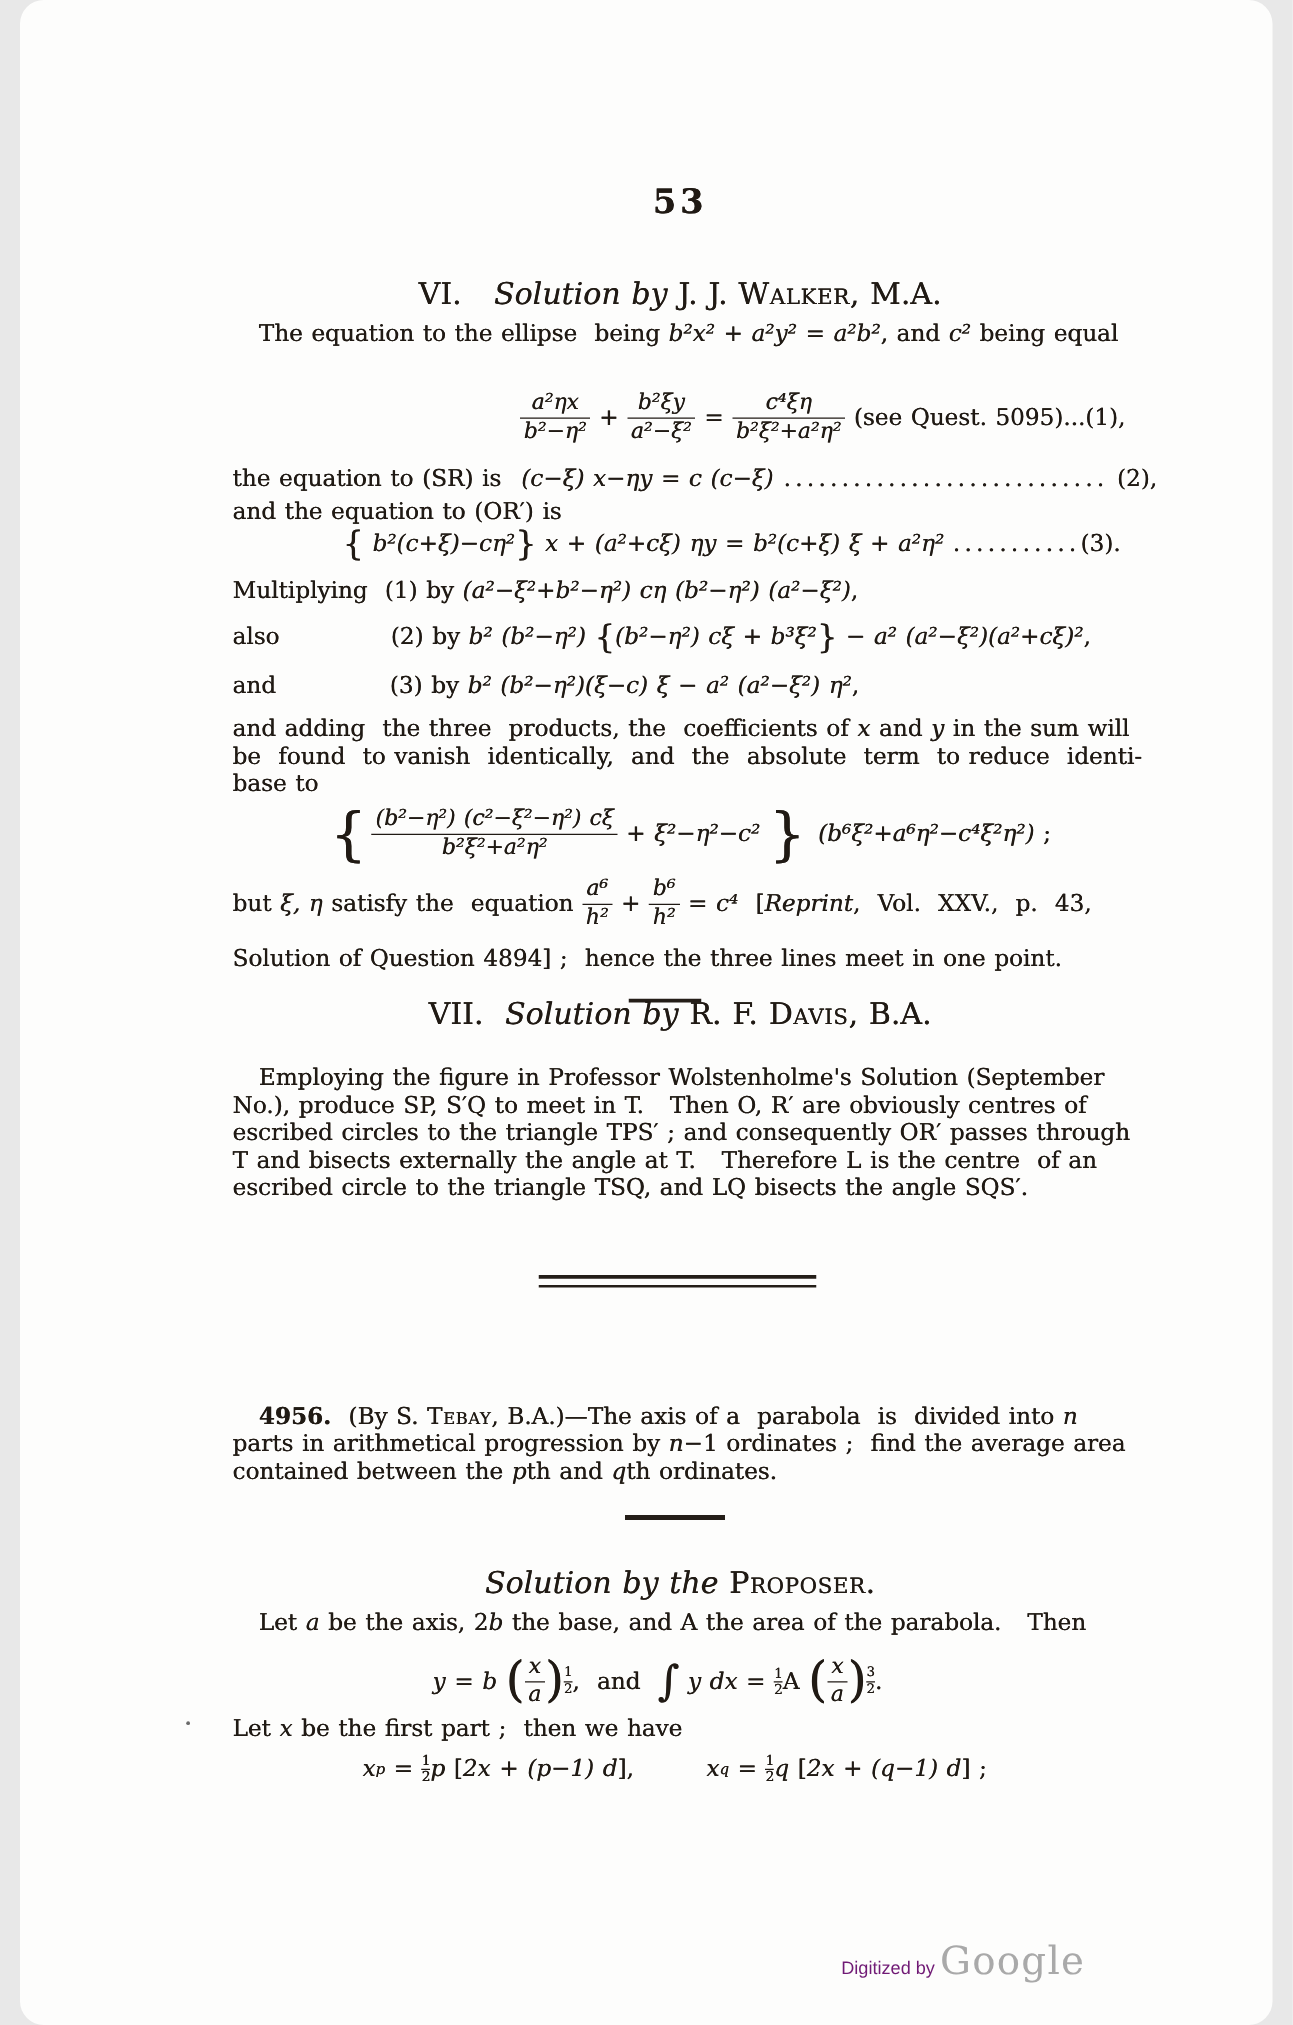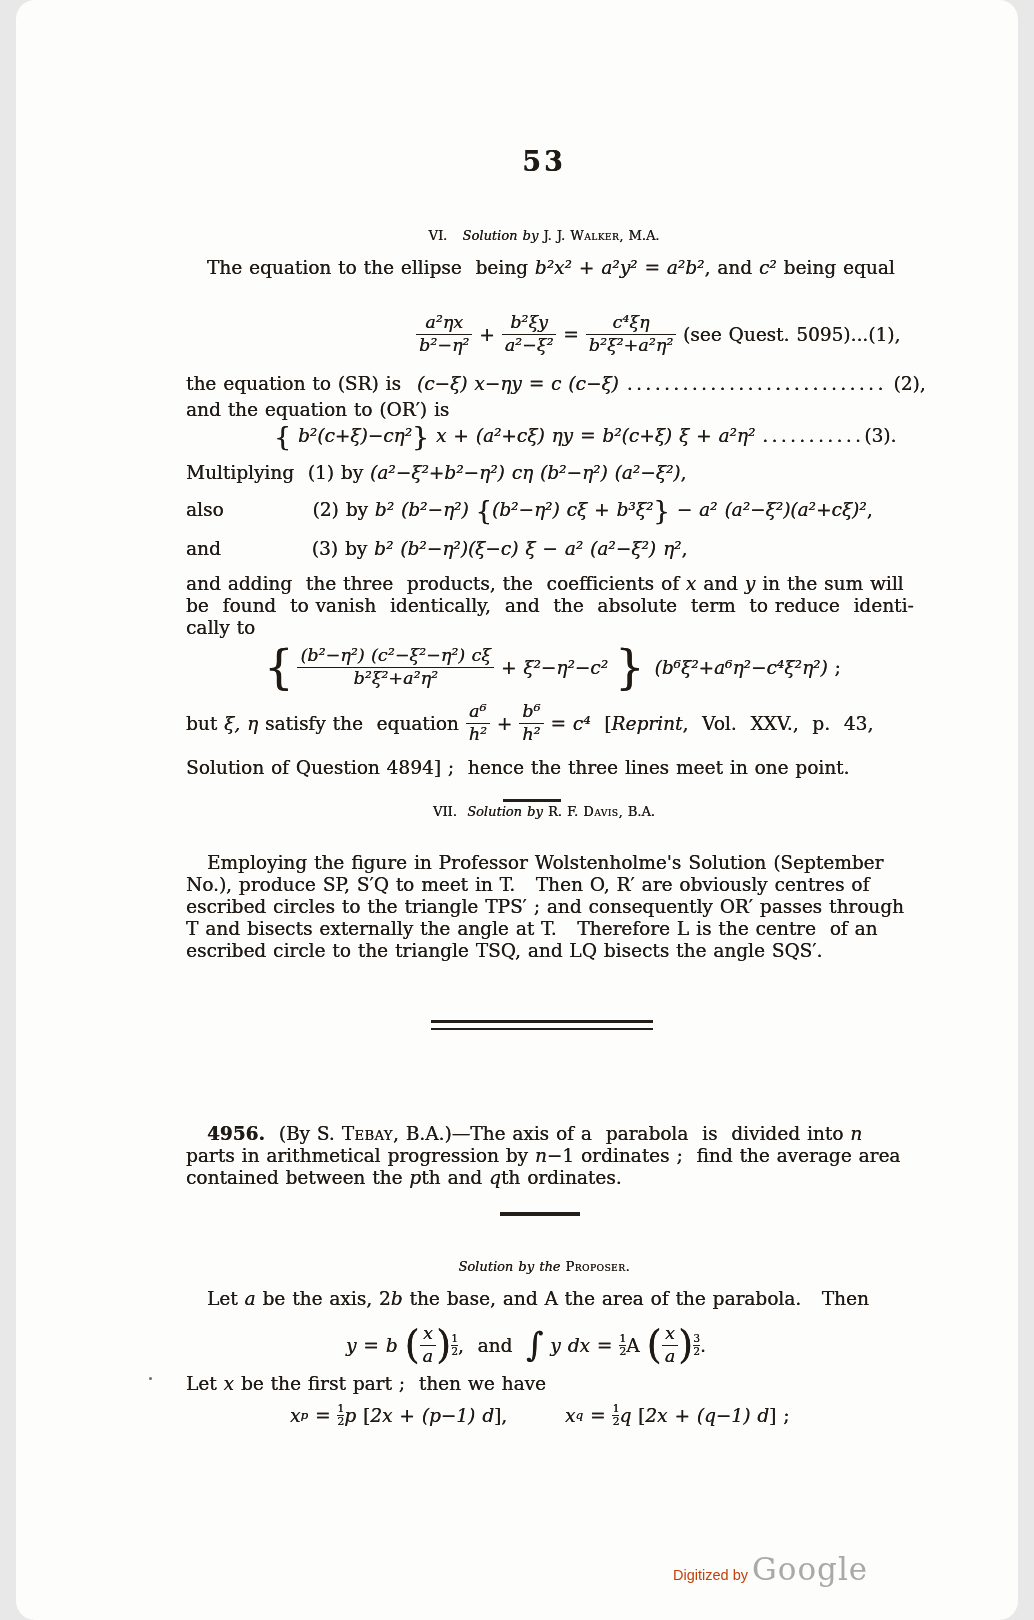--- a/index.html
+++ b/index.html
@@ -10,42 +10,42 @@
     color:#201a14;
     border-radius:19px;
   }
   .line{
     position:absolute;left:170px;width:720px;
     font-size:18.5px;line-height:23px;white-space:pre;word-spacing:1px;
     text-shadow:0.25px 0 0 currentColor;
   }
   .center{left:158px;width:740px;text-align:center;}
   .pgnum{font-size:27px;font-weight:bold;letter-spacing:3px;}
-  .heading{font-size:13px;}
+  .heading{font-size:24px;}
   .eqline{display:flex;align-items:center;}
   .rm{font-style:normal;}
   .it{font-style:italic;}
   .b{font-weight:bold;}
   .sc{font-variant:small-caps;letter-spacing:0.5px;}
   .sp{display:inline-block;}
   .dots{letter-spacing:3.4px;}
   .sub{font-size:64%;font-style:italic;vertical-align:-0.45em;}
   .frac{display:inline-block;text-align:center;vertical-align:middle;font-style:italic;line-height:1.12;font-size:17.5px;}
   .frac .fn{display:block;padding:0 3px 1px;}
   .frac .fd{display:block;border-top:1.5px solid #201a14;padding:1px 3px 0;}
   .sfrac{display:inline-block;text-align:center;vertical-align:-0.1em;font-style:normal;line-height:1.05;font-size:11px;}
   .sfrac .fn{display:block;}
   .sfrac .fd{display:block;border-top:1px solid #201a14;}
   .supfrac{display:inline-block;text-align:center;vertical-align:0.75em;font-style:normal;line-height:1.05;font-size:10.5px;}
   .supfrac .fn{display:block;}
   .supfrac .fd{display:block;border-top:1px solid #201a14;}
   .big{vertical-align:middle;line-height:0;font-style:normal;}
   .rule{position:absolute;background:#241e18;}
   .wm{position:absolute;top:1551px;left:657px;white-space:nowrap;}
-  .wm .pre{font-family:"Liberation Sans","DejaVu Sans",sans-serif;font-size:14.5px;color:#c2410c;}
+  .wm .pre{font-family:"Liberation Sans","DejaVu Sans",sans-serif;font-size:14.5px;color:#701a75;}
   .wm .logo{font-family:"DejaVu Serif",serif;font-size:31px;color:#a9a9a9;letter-spacing:1px;margin-top:28px;}
   .speck{position:absolute;width:3px;height:3px;border-radius:50%;background:#6a6a6a;}
 </style>
 </head>
 <body>
 
 <div class="page">
 
   <div class="line center pgnum" style="top:150px">53</div>
 
@@ -57,21 +57,21 @@
   <div class="line" style="top:372px"><span class="rm">the equation to (SR) is</span><span class="sp" style="width: 16px;"></span><span class="it">(c−ξ) x−ηy = c (c−ξ)</span><span class="sp" style="width: 8px;"></span><span class="dots">............................</span><span class="rm"> (2),</span></div>
   <div class="line" style="top:398px"><span class="rm">and the equation to (OR′) is</span></div>
   <div class="line" style="top:424px;left:258px;width:660px"><span class="big" style="font-size: 1.45em;">{</span><span class="it"> b²(c+ξ)−cη²</span><span class="big" style="font-size: 1.45em;">}</span><span class="it"> x + (a²+cξ) ηy = b²(c+ξ) ξ + a²η² </span><span class="dots">...........</span><span class="rm">(3).</span></div>
 
   <div class="line" style="top:461px"><span class="rm">Multiplying  (1) by </span><span class="it">(a²−ξ²+b²−η²) cη (b²−η²) (a²−ξ²)</span><span class="rm">,</span></div>
   <div class="line" style="top:498px"><span class="rm">also</span><span class="sp" style="width: 89px;"></span><span class="rm">(2) by </span><span class="it">b² (b²−η²) </span><span class="big" style="font-size: 1.4em;">{</span><span class="it">(b²−η²) cξ + b³ξ²</span><span class="big" style="font-size: 1.4em;">}</span><span class="it"> − a² (a²−ξ²)(a²+cξ)²</span><span class="rm">,</span></div>
   <div class="line" style="top:537px"><span class="rm">and</span><span class="sp" style="width: 91px;"></span><span class="rm">(3) by </span><span class="it">b² (b²−η²)(ξ−c) ξ − a² (a²−ξ²) η²</span><span class="rm">,</span></div>
 
   <div class="line" style="top:572px"><span class="rm">and adding  the three  products, the  coefficients of </span><span class="it">x</span><span class="rm"> and </span><span class="it">y</span><span class="rm"> in the sum will</span></div>
   <div class="line" style="top:594px"><span class="rm">be  found  to vanish  identically,  and  the  absolute  term  to reduce  identi-</span></div>
-  <div class="line" style="top:616px"><span class="rm">cally to</span></div>
+  <div class="line" style="top:616px"><span class="rm">base to</span></div>
 
   <div class="line eqline" style="top:638px;left:248px;width:640px;height:58px"><span class="big" style="font-size: 2.5em;">{</span><span class="sp" style="width: 4px;"></span><span class="frac"><span class="fn">(b²−η²) (c²−ξ²−η²) cξ</span><span class="fd">b²ξ²+a²η²</span></span><span class="it"> + ξ²−η²−c² </span><span class="big" style="font-size: 2.5em;">}</span><span class="sp" style="width: 10px;"></span><span class="it">(b⁶ξ²+a⁶η²−c⁴ξ²η²)</span><span class="rm"> ;</span></div>
 
   <div class="line eqline" style="top:698px;height:50px"><span class="rm">but </span><span class="it">ξ, η</span><span class="rm"> satisfy the  equation </span><span class="frac"><span class="fn">a⁶</span><span class="fd">h²</span></span><span class="rm"> + </span><span class="frac"><span class="fn">b⁶</span><span class="fd">h²</span></span><span class="rm"> = </span><span class="it">c⁴</span><span class="rm">  [</span><span class="it">Reprint</span><span class="rm">,  Vol.  XXV.,  p.  43,</span></div>
   <div class="line" style="top:756px"><span class="rm">Solution of Question 4894] ;  hence the three lines meet in one point.</span></div>
 
   <div class="rule" style="top:799px;left:487px;width:58px;height:3px"></div>
 
   <div class="line center heading" style="top:800px"><span class="rm">VII.  </span><span class="it">Solution by </span><span class="rm">R. F. </span><span class="sc">Davis</span><span class="rm">, B.A.</span></div>
   <div class="line" style="top:851px;text-indent:21px"><span class="rm">Employing the figure in Professor Wolstenholme's Solution (September</span></div>

